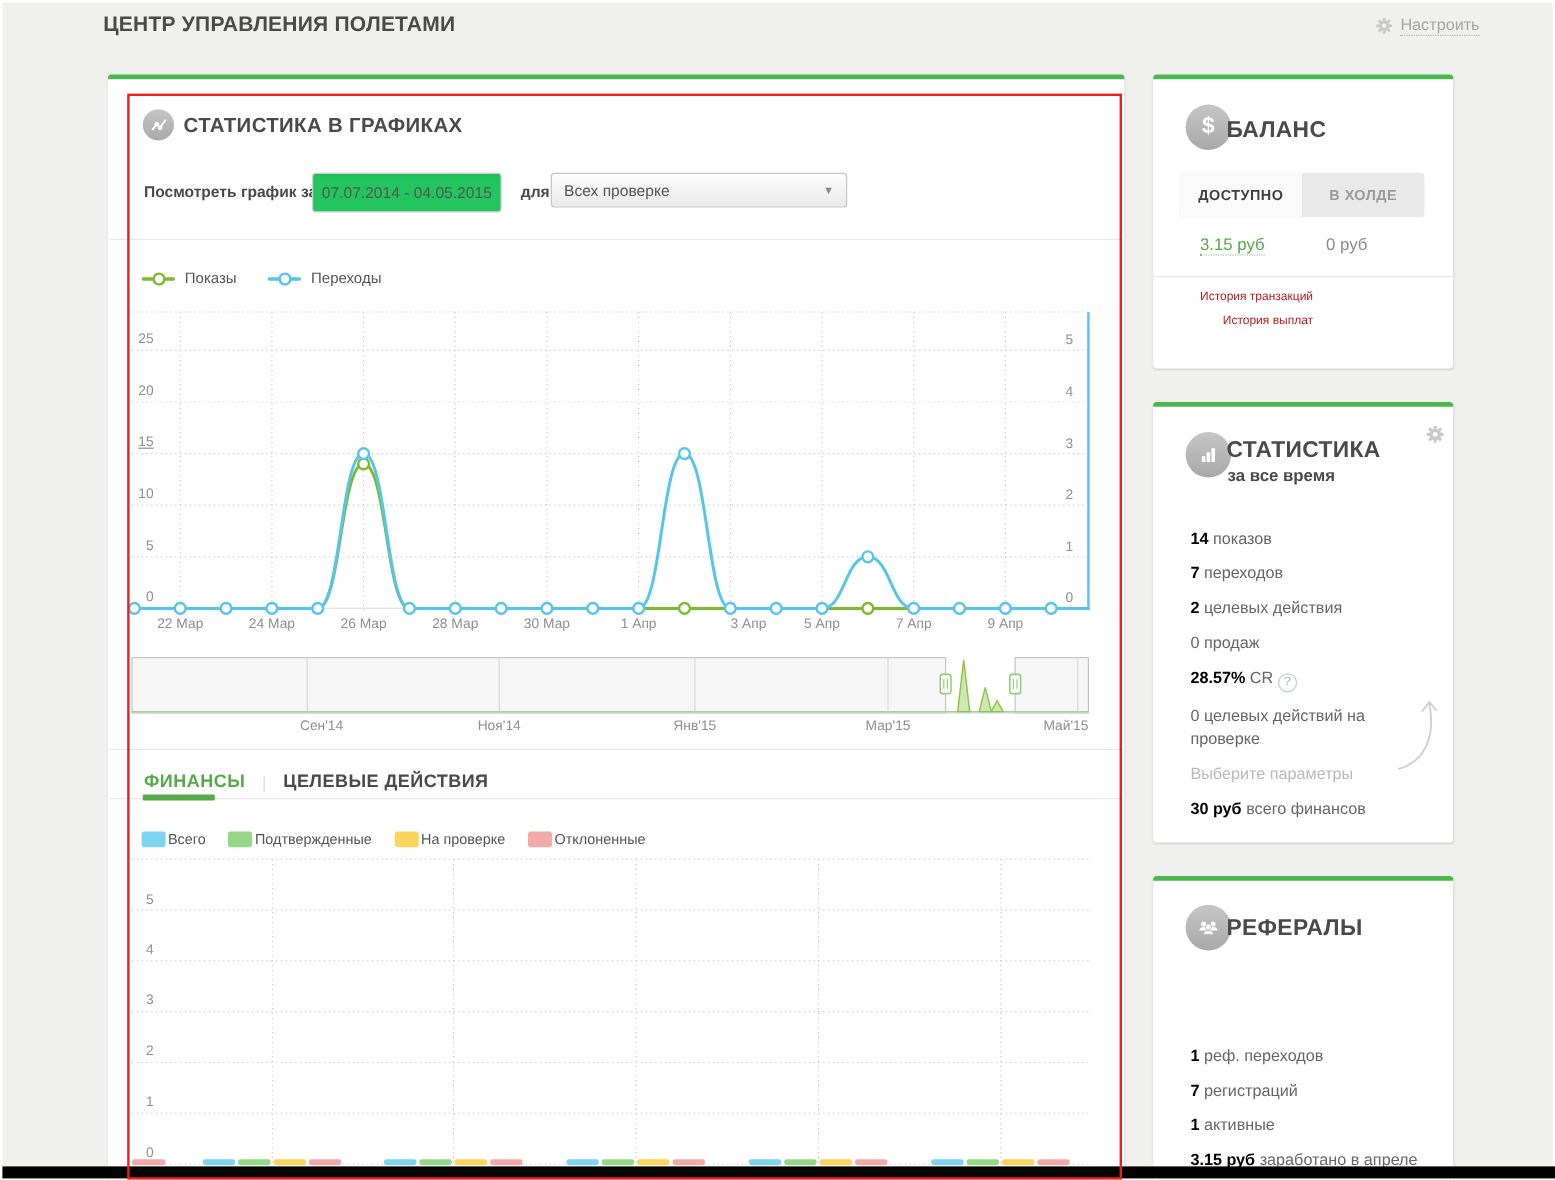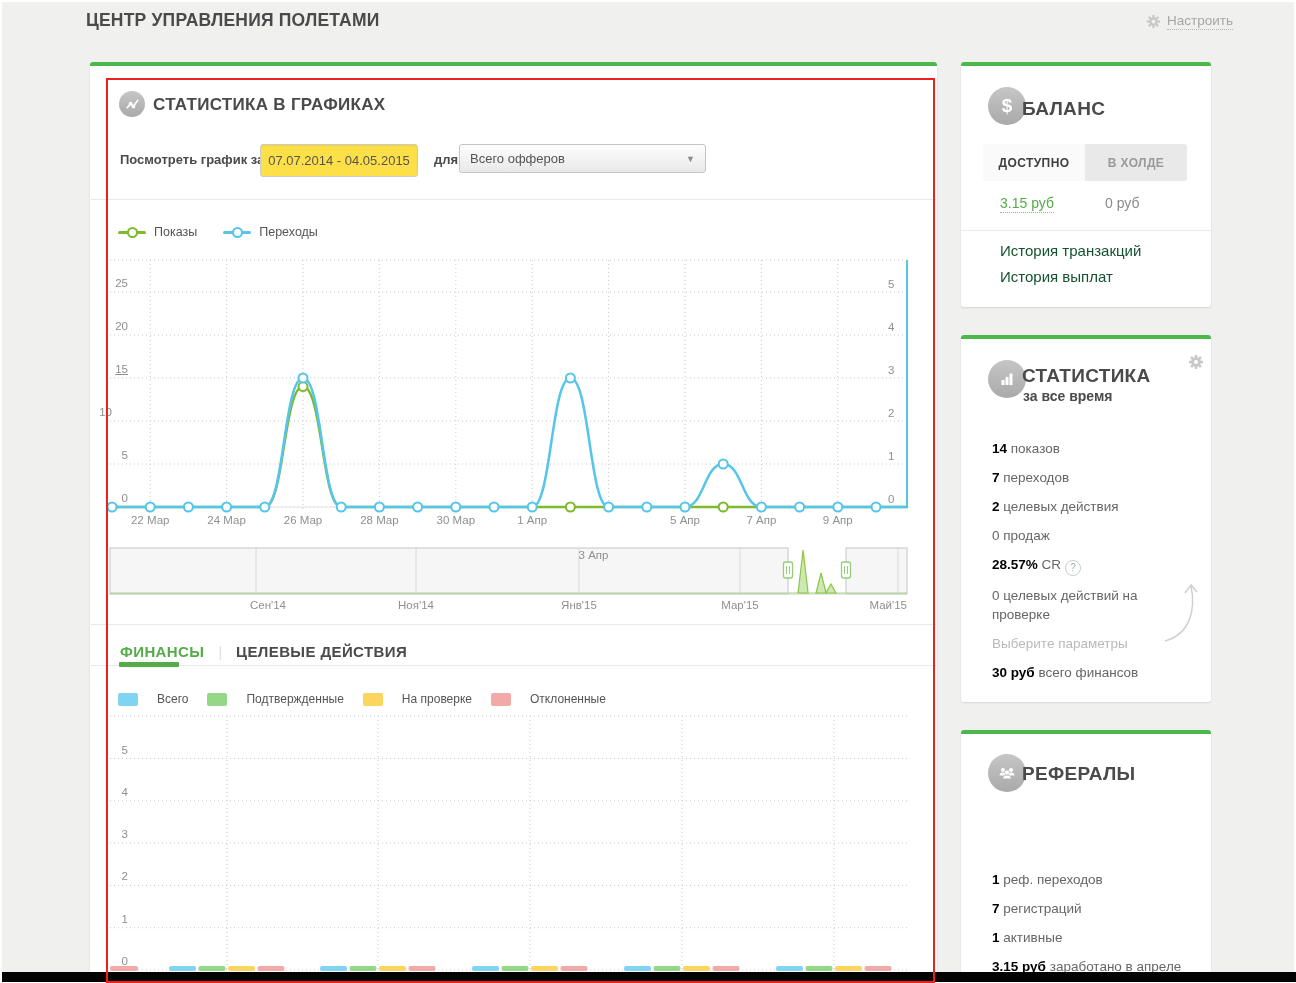--- a/index.html
+++ b/index.html
@@ -11,48 +11,48 @@
   .configure{left:1144px;top:11px;display:flex;align-items:center;gap:6px;cursor:pointer;}
   .configure .txt{font-size:13.5px;color:#a6a6a6;border-bottom:1px dotted #b5b5b5;padding-bottom:1px;}
   .panel{background:#fff;box-shadow:0 1px 2px rgba(0,0,0,.12);border-radius:3px;}
   .greenbar{position:absolute;left:0;top:0;right:0;height:4px;background:#4cb84c;border-radius:3px 3px 0 0;}
   .icircle{width:26px;height:26px;border-radius:50%;background:linear-gradient(#c6c6c6,#a9a9a9);
     display:flex;align-items:center;justify-content:center;}
   .icircle.big{width:38px;height:38px;}
   .ptitle{font-size:17px;font-weight:bold;color:#4a4a4a;letter-spacing:.3px;}
   .stitle{font-size:19px;font-weight:bold;color:#4a4a4a;letter-spacing:.3px;}
   .lbl{font-size:13px;font-weight:bold;color:#4a4a4a;}
-  .dateinput{width:152px;height:29px;border:1px solid #ccc;border-radius:3px;background:#fde047;
+  .dateinput{width:152px;height:29px;border:1px solid #ccc;border-radius:3px;background:#22c55e;
     text-align:center;font-size:13px;color:#555;box-shadow:inset 0 1px 2px rgba(0,0,0,.06);
     font-family:"Liberation Sans","DejaVu Sans",sans-serif;}
   .selectbox{width:247px;height:29px;border:1px solid #c5c5c5;border-radius:3px;
     background:linear-gradient(#fdfdfd,#e9e9e9);display:flex;align-items:center;
     padding:0 10px;box-sizing:border-box;cursor:pointer;}
   .selectbox .val{flex:1;font-size:13px;color:#555;}
   .selectbox .caret{font-size:9px;color:#8a8a8a;}
   .hr{position:absolute;height:1px;background:#e9e9e9;}
   .legend1{display:flex;gap:26px;align-items:center;}
   .leg1item{display:flex;align-items:center;gap:8px;}
   .leg1mark{position:relative;width:28px;height:9px;}
   .leg1mark .ln{position:absolute;left:0;right:0;top:3px;height:3px;border-radius:2px;}
   .leg1mark .ci{position:absolute;left:9px;top:-1px;width:7px;height:7px;border-radius:50%;
     background:#fff;border:2.5px solid;}
   .leg1txt{font-size:12.5px;color:#555;}
   .ticklabel{position:absolute;font-size:11.5px;color:#8f8f8f;}
   .tabword{font-size:15px;font-weight:bold;letter-spacing:.4px;cursor:pointer;}
   .leg2{display:flex;gap:19px;align-items:center;}
-  .leg2item{display:flex;align-items:center;gap:19px;}
+  .leg2item{display:flex;align-items:center;gap:2px;}
   .leg2sq{width:20px;height:13px;border-radius:2px;}
   .leg2txt{font-size:12px;color:#555;}
   .sideitem{font-size:13.5px;color:#666;line-height:19px;margin-bottom:10px;}
   .sideitem b{color:#000000;}
   .sideitem.muted{color:#b9b9b9;cursor:pointer;}
   .helpic{display:inline-block;width:14px;height:14px;border:1px solid #c3cdd2;border-radius:50%;
     text-align:center;line-height:14px;font-size:10px;color:#9fb0b8;margin-left:4px;vertical-align:-2px;}
-  .teallink{font-size:15px;color:#14532d;cursor:pointer;}
+  .teallink{font-size:10px;color:#b91c1c;cursor:pointer;text-align:right;}
   .btabs{display:flex;width:204px;height:37px;border-radius:3px;overflow:hidden;background:#e9e9e9;}
   .btab{flex:1;display:flex;align-items:center;justify-content:center;font-size:12px;
     font-weight:bold;letter-spacing:.4px;cursor:pointer;color:#9a9a9a;}
   .btab.active{background:#fafafa;color:#3f3f3f;}
   .greenband{background:#eaf6e4;border-top:1px solid #ddecd4;border-bottom:1px solid #ddecd4;}
   .blackstrip{left:0;top:970px;width:1296px;height:10px;background:#030303;z-index:8;}
   .annot{left:104px;top:76px;width:829px;height:905px;border:2px solid #ee1f1f;
     box-sizing:border-box;z-index:9;pointer-events:none;}
   #charts-svg{position:absolute;left:0;top:0;z-index:5;pointer-events:none;}
   #labels-layer{position:absolute;left:0;top:0;width:0;height:0;z-index:5;}
@@ -87,21 +87,21 @@
       <circle cx="6" cy="7" r="2" fill="#fff"></circle>
         <circle cx="9" cy="10" r="2" fill="#fff"></circle>
     </svg>
   </div>
   <div class="abs ptitle" style="left:151px;top:93px;">СТАТИСТИКА В ГРАФИКАХ</div>
 
   <div class="abs lbl" style="left:118px;top:150px;">Посмотреть график за</div>
   <input class="abs dateinput" style="left: 258px; top: 142px;" readonly="" value="07.07.2014 - 04.05.2015">
   <div class="abs lbl" style="left:432px;top:150px;">для</div>
   <div class="abs selectbox" style="left:457px;top:142px;">
-    <span class="val">Всего офферов</span>
+    <span class="val">Всех проверке</span>
     <span class="caret">▼</span>
   </div>
 
   <div class="abs hr" style="left:89px;top:197px;width:845px;"></div>
 
   <div class="abs legend1" style="left:116px;top:223px;" id="legend1">
       <div class="leg1item">
         <span class="leg1mark">
       <span class="ln" style="background:#7dbb2d"></span>
       <span class="ci" style="border-color:#7dbb2d"></span>
@@ -322,37 +322,37 @@
       <rect x="681" y="964" width="27" height="5" rx="2" fill="#fbd55e"></rect>
       <rect x="710.5" y="964" width="27" height="5" rx="2" fill="#f2aaa8"></rect>
       <rect x="774" y="964" width="27" height="5" rx="2" fill="#7fd4f1"></rect>
       <rect x="803.5" y="964" width="27" height="5" rx="2" fill="#94d786"></rect>
       <rect x="833" y="964" width="27" height="5" rx="2" fill="#fbd55e"></rect>
       <rect x="862.5" y="964" width="27" height="5" rx="2" fill="#f2aaa8"></rect>
     </svg>
   <div id="labels-layer">
       <div class="ticklabel" style="left: 100px; top: 490px; width: 26px; text-align: right;">0</div>
       <div class="ticklabel" style="left: 100px; top: 447px; width: 26px; text-align: right;">5</div>
-      <div class="ticklabel" style="left: 84px; top: 404px; width: 26px; text-align: right;">10</div>
+      <div class="ticklabel" style="left: 100px; top: 404px; width: 26px; text-align: right;">10</div>
       <div class="ticklabel" style="left: 100px; top: 361px; width: 26px; text-align: right; text-decoration: underline;">15</div>
       <div class="ticklabel" style="left: 100px; top: 318px; width: 26px; text-align: right;">20</div>
       <div class="ticklabel" style="left: 100px; top: 275px; width: 26px; text-align: right;">25</div>
       <div class="ticklabel" style="left: 886px; top: 491px; width: 22px; text-align: left;">0</div>
       <div class="ticklabel" style="left: 886px; top: 448px; width: 22px; text-align: left;">1</div>
       <div class="ticklabel" style="left: 886px; top: 405px; width: 22px; text-align: left;">2</div>
       <div class="ticklabel" style="left: 886px; top: 362px; width: 22px; text-align: left;">3</div>
       <div class="ticklabel" style="left: 886px; top: 319px; width: 22px; text-align: left;">4</div>
       <div class="ticklabel" style="left: 886px; top: 276px; width: 22px; text-align: left;">5</div>
       <div class="ticklabel" style="left: 118.2px; top: 512px; width: 60px; text-align: center;">22 Мар</div>
       <div class="ticklabel" style="left: 194.6px; top: 512px; width: 60px; text-align: center;">24 Мар</div>
       <div class="ticklabel" style="left: 271px; top: 512px; width: 60px; text-align: center;">26 Мар</div>
       <div class="ticklabel" style="left: 347.4px; top: 512px; width: 60px; text-align: center;">28 Мар</div>
       <div class="ticklabel" style="left: 423.8px; top: 512px; width: 60px; text-align: center;">30 Мар</div>
       <div class="ticklabel" style="left: 500.2px; top: 512px; width: 60px; text-align: center;">1 Апр</div>
-      <div class="ticklabel" style="left: 576.6px; top: 512px; width: 60px; text-align: left; margin-top: 35px;">3 Апр</div>
+      <div class="ticklabel" style="left: 576.6px; top: 512px; width: 60px; text-align: right;">3 Апр</div>
       <div class="ticklabel" style="left: 653px; top: 512px; width: 60px; text-align: center;">5 Апр</div>
       <div class="ticklabel" style="left: 729.4px; top: 512px; width: 60px; text-align: center;">7 Апр</div>
       <div class="ticklabel" style="left: 805.8px; top: 512px; width: 60px; text-align: center;">9 Апр</div>
       <div class="ticklabel" style="left: 224px; top: 597px; width: 60px; text-align: right;">Сен'14</div>
       <div class="ticklabel" style="left: 384px; top: 597px; width: 60px; text-align: center;">Ноя'14</div>
       <div class="ticklabel" style="left: 547px; top: 597px; width: 60px; text-align: center;">Янв'15</div>
       <div class="ticklabel" style="left: 708px; top: 597px; width: 60px; text-align: center;">Мар'15</div>
       <div class="ticklabel" style="left: 843px; top: 597px; width: 62px; text-align: right;">Май'15</div>
       <div class="ticklabel" style="left: 100px; top: 953px; width: 26px; text-align: right;">0</div>
       <div class="ticklabel" style="left: 100px; top: 910.7px; width: 26px; text-align: right;">1</div>

